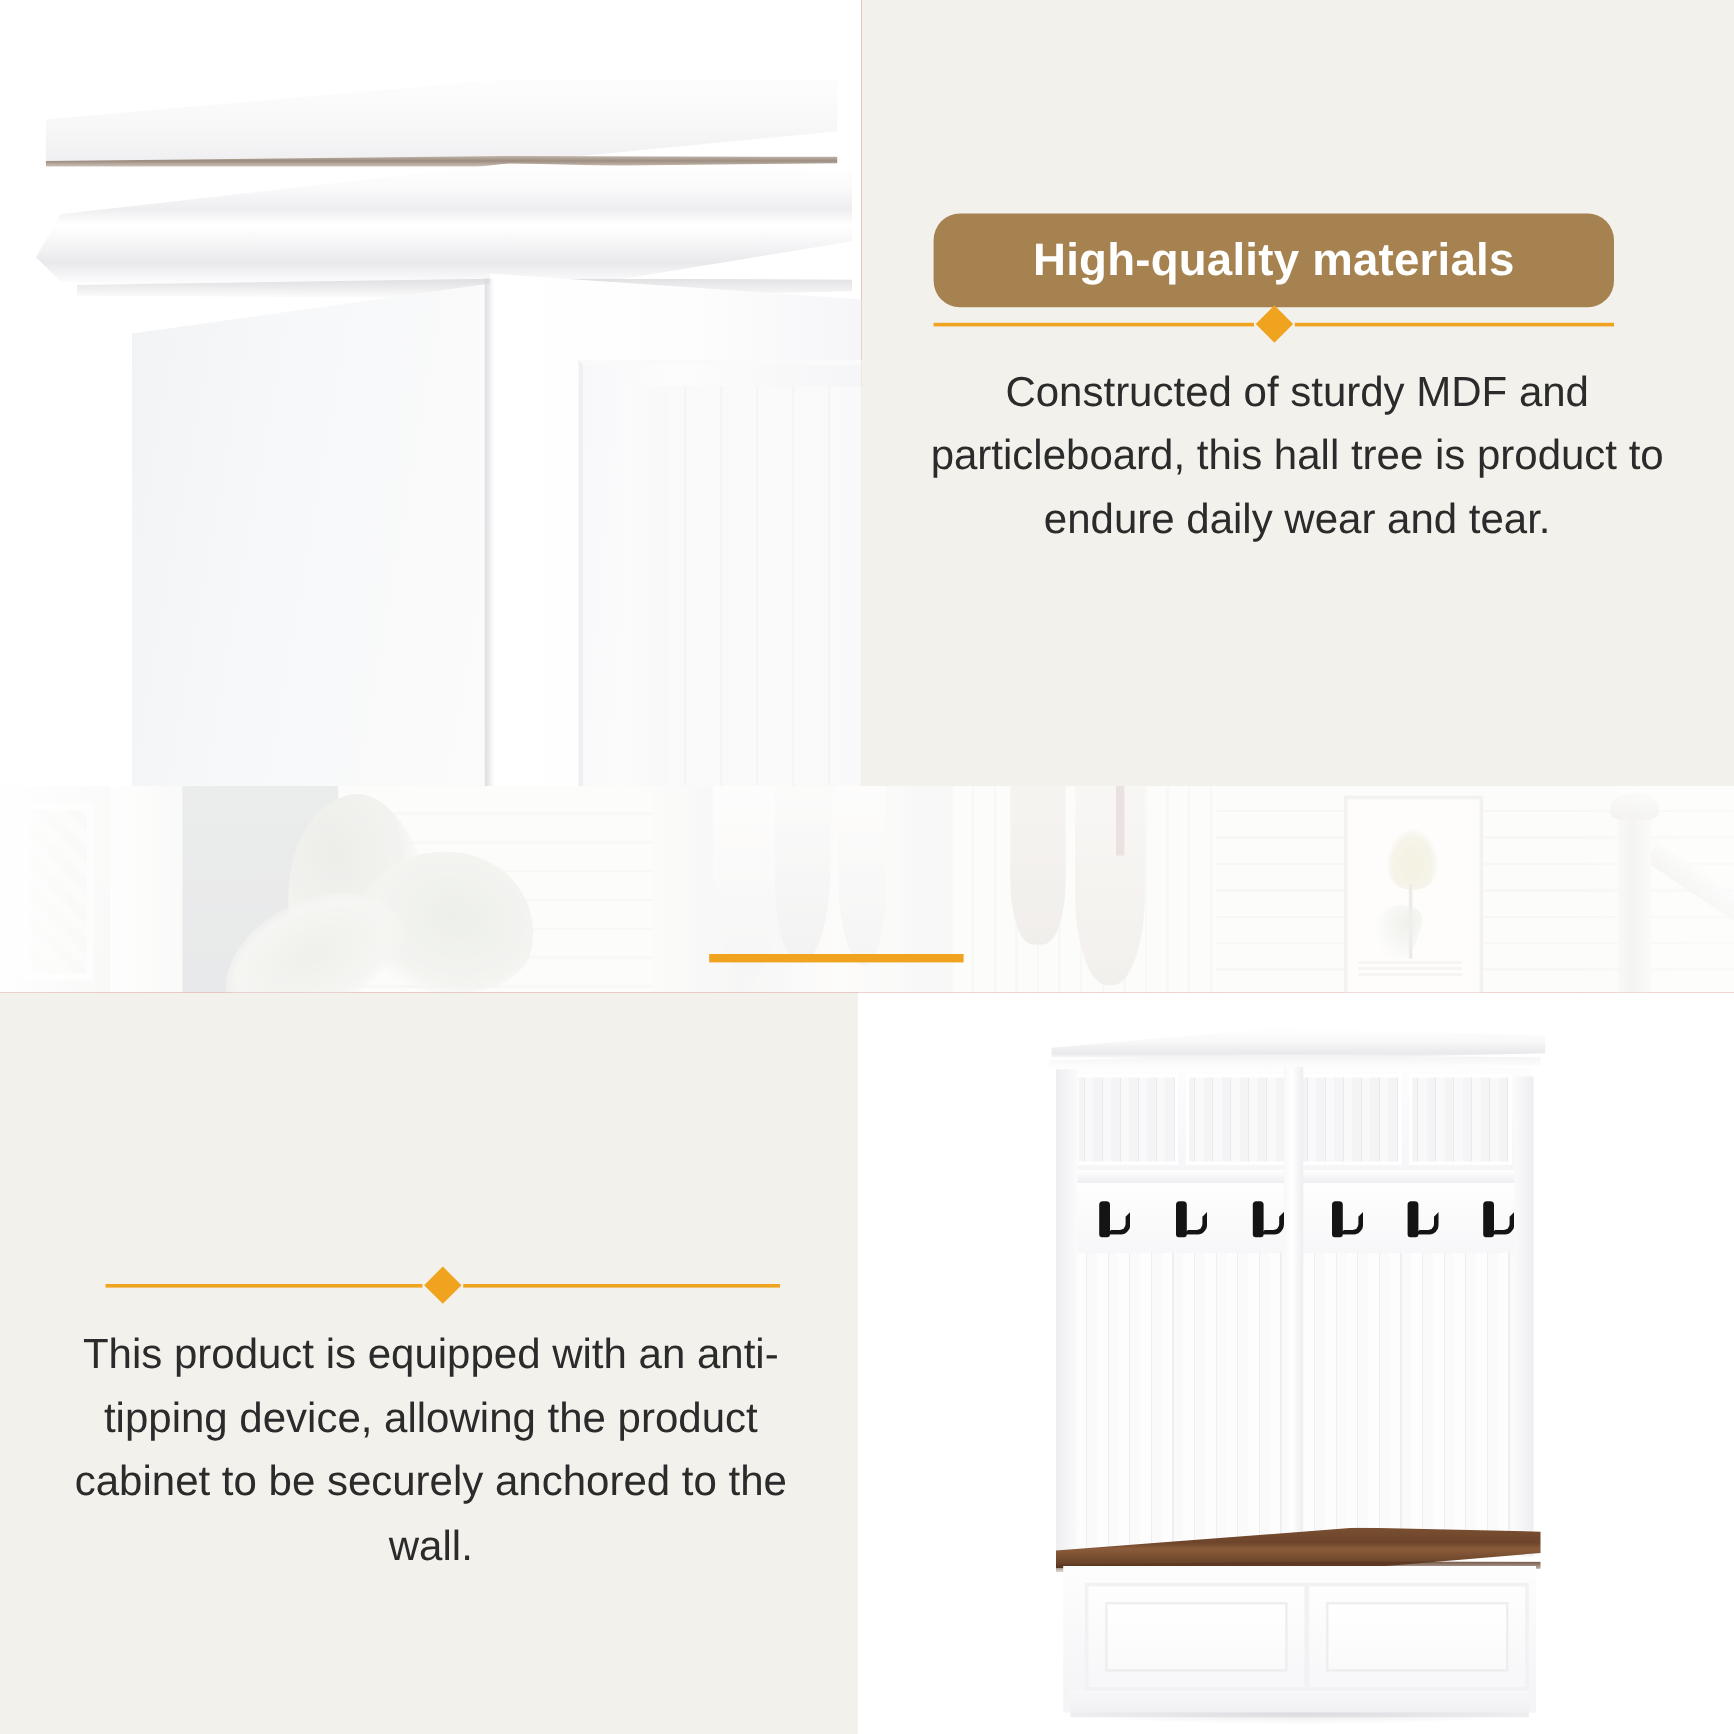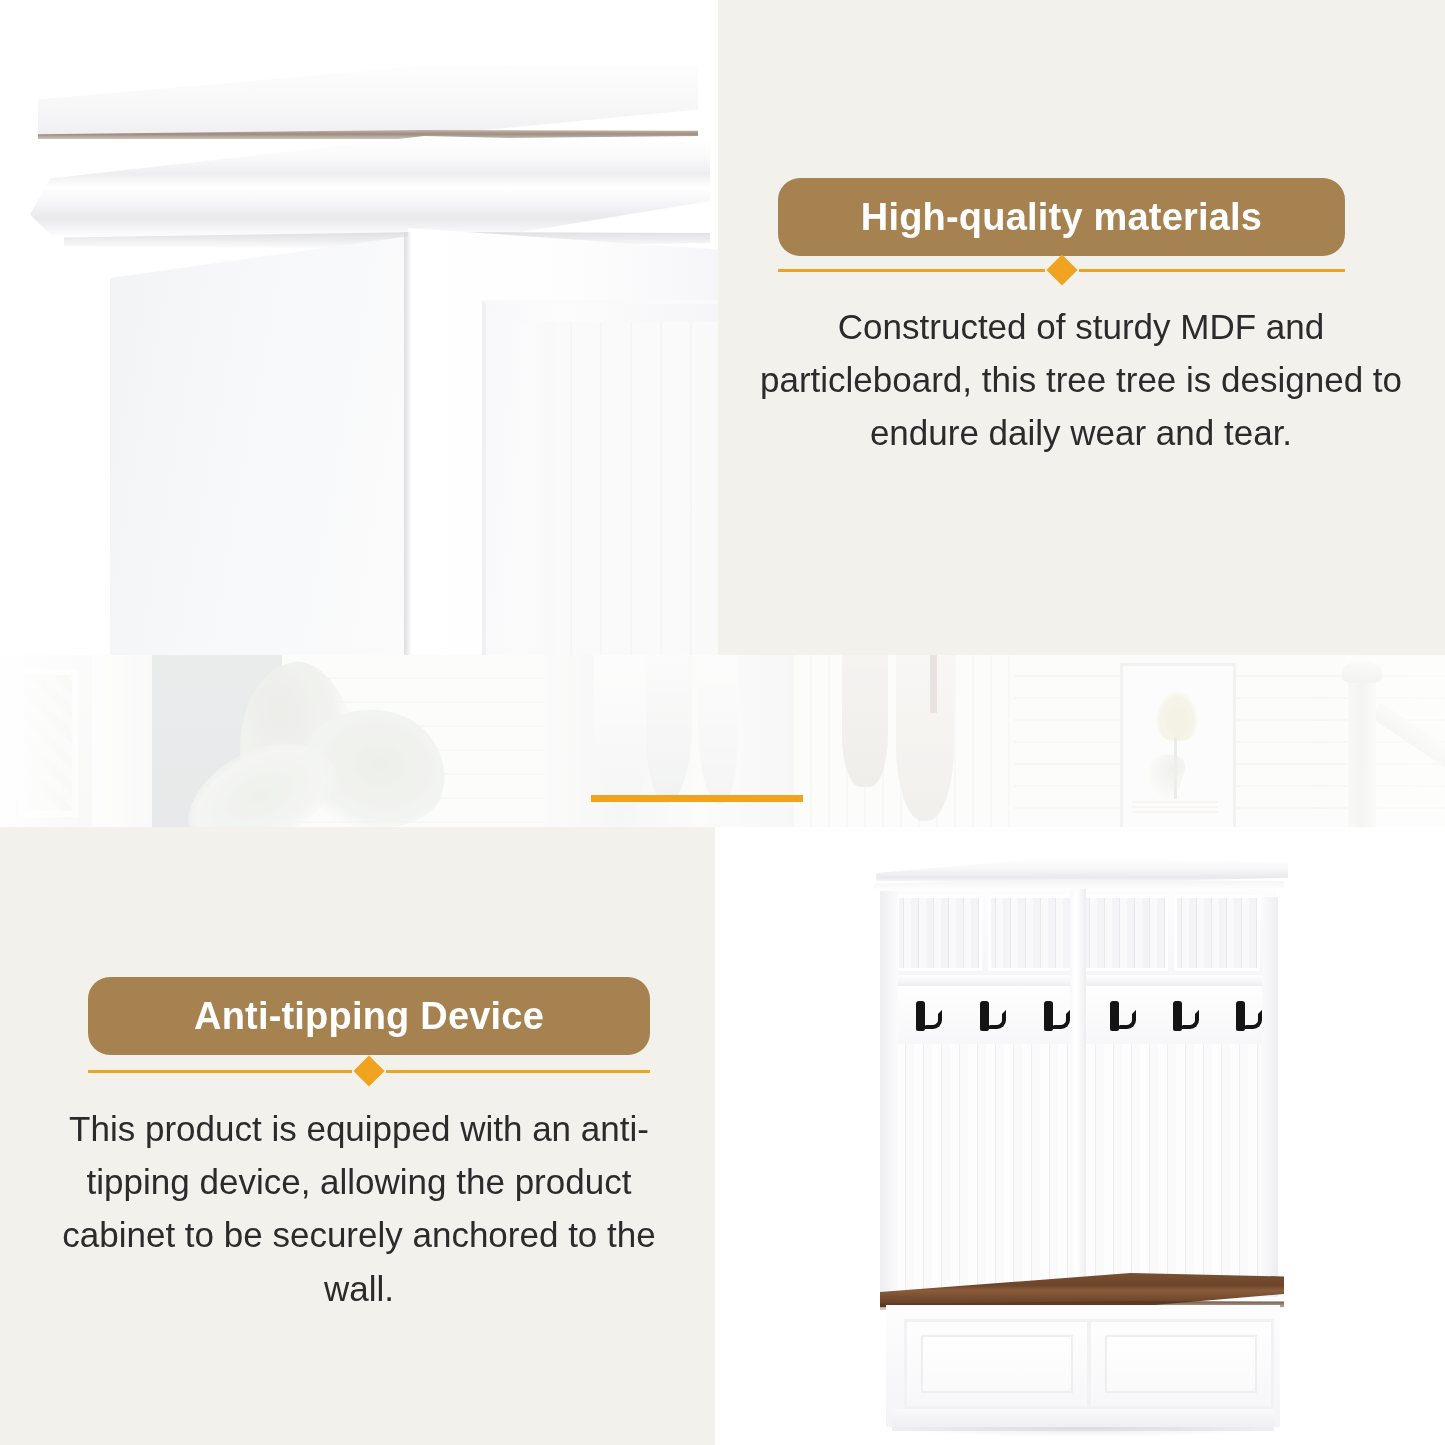--- a/index.html
+++ b/index.html
@@ -554,21 +554,21 @@
 
   <div class="panel-topright">
     <div class="badge badge-tr">High-quality materials</div>
 
     <div class="divider divider-tr">
       <span class="dline"></span>
       <span class="dgem"></span>
       <span class="dline"></span>
     </div>
 
-    <div class="body-tr">Constructed of sturdy MDF and particleboard, this tree tree is designed to endure daily wear and tear.</div>
+    <div class="body-tr">Constructed of sturdy MDF and particleboard, this hall tree is product to endure daily wear and tear.</div>
   </div>
 
   <div class="band">
     <div class="band-photo">
       <div class="bp bp-window"></div>
       <div class="bp bp-wallpanel"></div>
       <div class="bp bp-bluewall"></div>
       <div class="bp bp-shiplap"></div>
       <div class="bp bp-plant1"></div>
       <div class="bp bp-plant2"></div>
@@ -593,21 +593,20 @@
       <div class="bp bp-newel-cap"></div>
     </div>
     <div class="band-wash"></div>
     <div class="band-fade-l"></div>
     <div class="band-fade-r"></div>
 
     <div class="band-underline"></div>
   </div>
 
   <div class="panel-bottomleft">
-    <div class="badge badge-bl">Anti-tipping Device</div>
 
     <div class="divider divider-bl">
       <span class="dline"></span>
       <span class="dgem"></span>
       <span class="dline"></span>
     </div>
 
     <div class="body-bl">This product is equipped with an anti-tipping device, allowing the product cabinet to be securely anchored to the wall.</div>
   </div>
 

